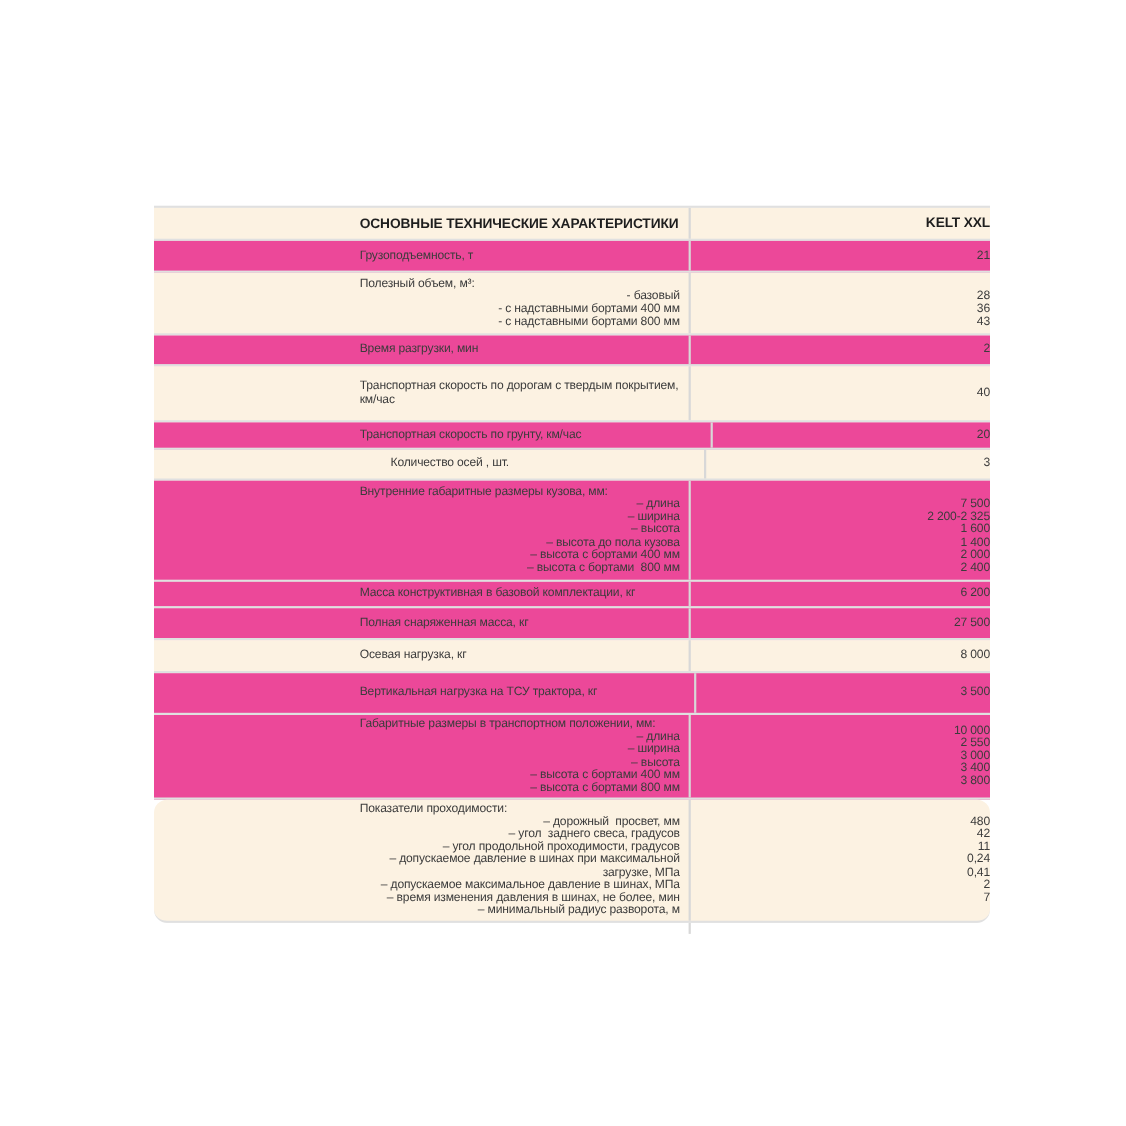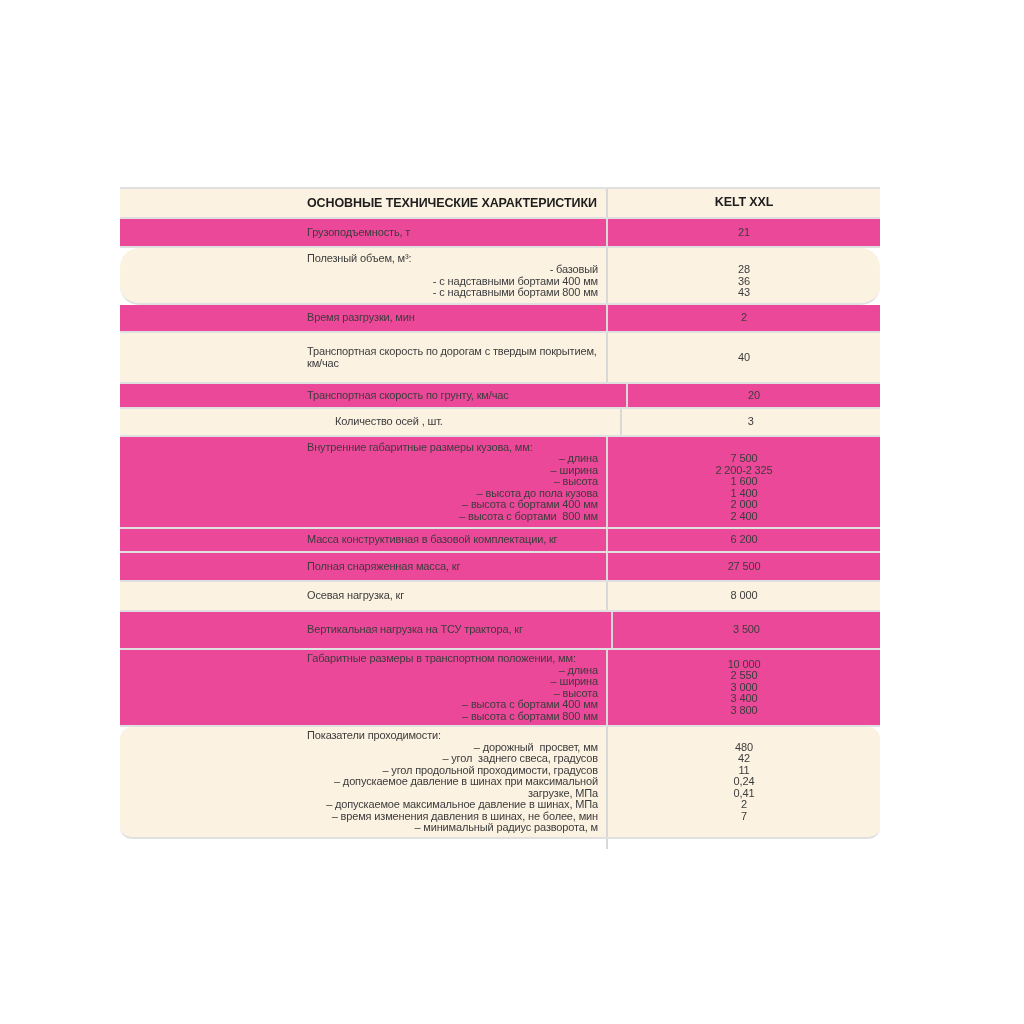--- a/index.html
+++ b/index.html
@@ -9,38 +9,38 @@
     --text:#3c3c3c;
     --header-text:#1e1e1e;
   }
   html,body{margin:0;padding:0;background:#ffffff;}
   body{
     width:1024px;height:1024px;
     font-family:"Liberation Sans","DejaVu Sans",sans-serif;
   }
   .canvas{position:relative;width:1024px;height:1024px;background:#fff;overflow:hidden;}
   .spec-table{
-    position:absolute;left:120px;top:187px;width:760px;
+    position:absolute;left:140px;top:187px;width:760px;
     border-top:2px solid var(--hline);
     font-size:11px;line-height:11.5px;color:var(--text);
     letter-spacing:-0.15px;
   }
   .row{display:flex;box-sizing:border-box;border-bottom:2px solid var(--hline);}
   .row.cream{background:var(--cream);}
   .row.white{background:#ec4899;}
   .cell-label{
     width:486px;box-sizing:border-box;
     padding:3px 8px 3px 187px;
     display:flex;flex-direction:column;justify-content:center;
   }
   .cell-label div{white-space:pre-wrap;}
   .cell-value{
     width:274px;box-sizing:border-box;
     border-left:2px solid var(--vline);
-    display:flex;flex-direction:column;justify-content:center;align-items:center;
+    display:flex;flex-direction:column;justify-content:center;align-items:flex-end;
     text-align:center;
   }
   .item{padding-left:22px;text-indent:-13px;text-align:right;}
   .header-row{min-height:30px;}
   .header-title{
     font-weight:bold;font-size:12.5px;line-height:13px;color:var(--header-text);
     white-space:nowrap !important;letter-spacing:-0.1px;
   }
   .header-model{font-weight:bold;font-size:12.5px;color:var(--header-text);}
   .spacer{height:11.5px;}
@@ -61,21 +61,21 @@
     </div>
     <div id="rows-container">
         <div class="row white" style="min-height: 29px;">
           <div class="cell-label">
             <div class="title">Грузоподъемность, т</div>
           </div>
           <div class="cell-value">
             <div class="vline">21</div>
           </div>
         </div>
-        <div class="row cream" style="min-height: 57px; border-radius: 19px;">
+        <div class="row cream" style="min-height: 57px;">
           <div class="cell-label">
             <div class="title">Полезный объем, м³:</div>
             <div class="item">- базовый</div>
             <div class="item">- с надставными бортами 400 мм</div>
             <div class="item">- с надставными бортами 800 мм</div>
           </div>
           <div class="cell-value">
             <div class="spacer"></div>
             <div class="vline">28</div>
             <div class="vline">36</div>

